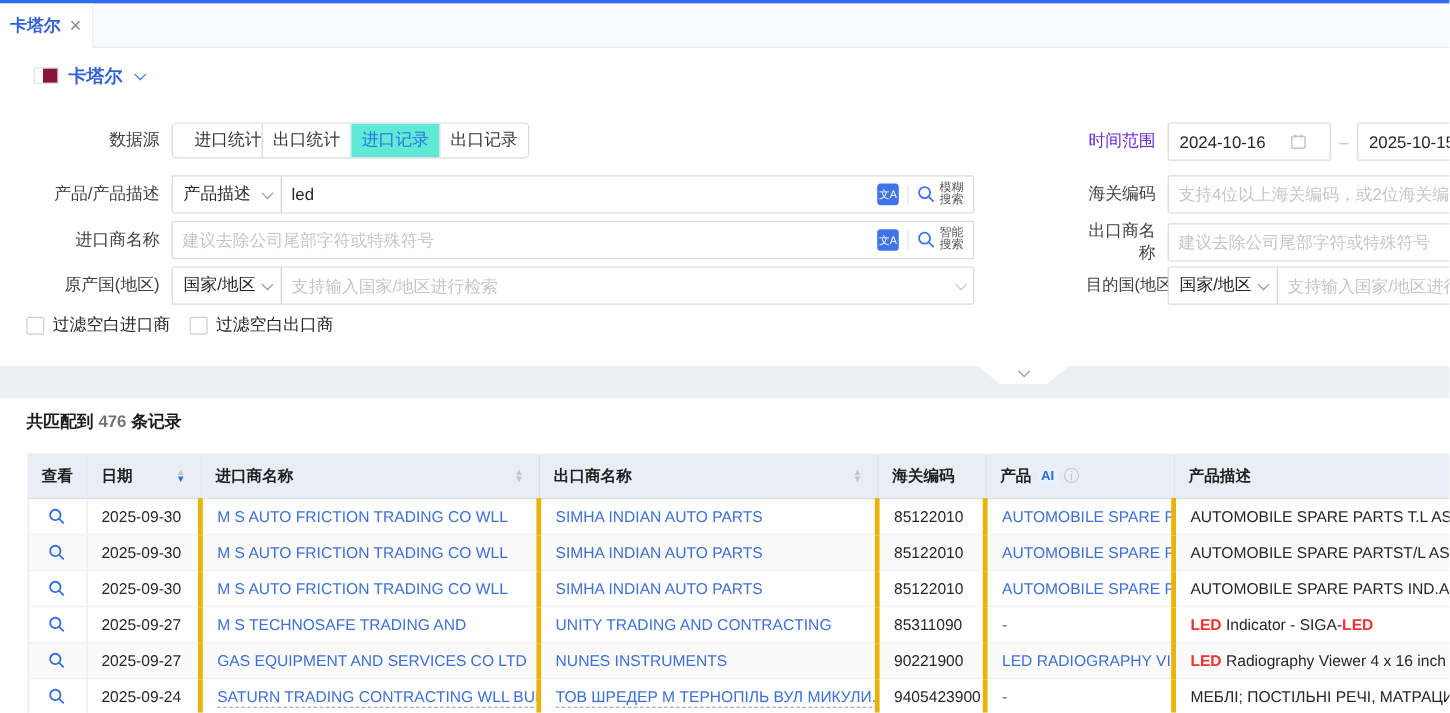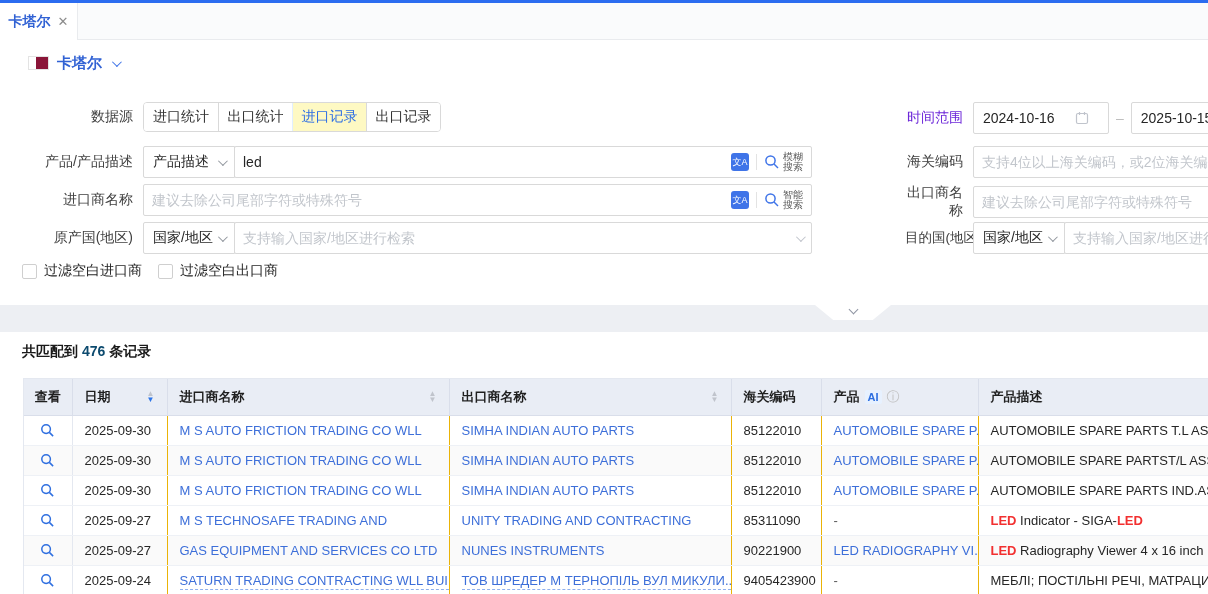--- a/index.html
+++ b/index.html
@@ -26,22 +26,22 @@
   .filter-panel { position:absolute; top:86px; left:0; width:1208px; height:219px; background:#fff; }
   .frow { position:absolute; left:0; display:flex; align-items:center; }
   .flabel { width:133px; text-align:right; color:#404040; flex:0 0 133px; }
   .ctrl-gap { width:10px; flex:0 0 10px; }
   .update-range { position:absolute; top:-3px; right:4px; font-size:13px; color:#4a4a4a; white-space:nowrap; }
   .update-range b { color:#f2820d; font-weight:bold; }
   
   .seg { display:flex; border:1px solid #d9d9d9; border-radius:4px; overflow:hidden; height:30px; background:#fff; }
   .seg button { width:74px; height:100%; background:#fff; border:none; border-left:1px solid #d9d9d9;
                 font:inherit; font-size:14px; color:#333; cursor:pointer; }
-  .seg button:first-child { border-left:none; }
-  .seg button.active { background:#fef9c3; color:#2e6fe4; border-left-color:#e1efff; }
+  .seg button:first-child { border-left:none;text-align:right; }
+  .seg button.active { background:#5eead4; color:#2e6fe4; border-left-color:#e1efff; }
   
   .sel { height:32px; border:1px solid #d9d9d9; border-radius:2px 0 0 2px; background:#fff;
          display:flex; align-items:center; justify-content:space-between; padding:0 9px; cursor:pointer; }
   .sel .chev-g { width:7px; height:7px; border-right:1.4px solid #93989f; border-bottom:1.4px solid #93989f; transform:rotate(45deg) translateY(-2px); }
   .inp-wrap { height:32px; border:1px solid #d9d9d9; border-radius:2px; background:#fff; margin-left:-1px;
               display:flex; align-items:center; padding:0 8px; }
   .inp-wrap input { border:none; outline:none; flex:1; font:inherit; font-size:14px; color:#262626; min-width:0; background:transparent; }
   .inp-wrap input::placeholder { color:#c2c6cc; }
   .trans-icon { width:18px; height:18px; flex:0 0 18px; background:#3f74e8; border-radius:3px; color:#fff;
                 font-size:9px; display:flex; align-items:center; justify-content:center; line-height:1; }
@@ -56,27 +56,27 @@
   .chk { display:flex; align-items:center; gap:7px; cursor:pointer; color:#262626; }
   .chk .box { width:15px; height:15px; border:1px solid #cfcfcf; border-radius:2px; background:#fff; }
   
   .gray-band { position:absolute; top:305px; left:0; width:1208px; height:27px; background:#edeff3; }
   .notch { position:absolute; top:0; left:815px; width:76px; height:15px; background:#fff;
            clip-path:polygon(0 0,100% 0,76% 100%,24% 100%); display:flex; align-items:flex-start; justify-content:center; cursor:pointer; }
   .notch .chev-g { width:7px; height:7px; border-right:1.6px solid #8f95a3; border-bottom:1.6px solid #8f95a3; transform:rotate(45deg); margin-top:1px; }
   
   .results { position:absolute; top:332px; left:0; width:1208px; height:262px; background:#fff; }
   .match-line { position:absolute; top:11px; left:22px; font-weight:bold; font-size:14px; color:#1a1a1a; }
-  .match-line b { color:#0c4a6e; margin:0 4px; }
+  .match-line b { color:#737373; margin:0 4px; }
   .table-clip { position:absolute; top:46px; left:23px; width:1185px; height:216px; overflow:hidden;
                 border-left:1px solid #e4e8f0; border-top:1px solid #e4e8f0; }
   table { border-collapse:collapse; table-layout:fixed; width:1234px; font-size:13px; }
   th { background:#e9edf5; height:36px; font-weight:bold; color:#1f1f1f; text-align:left; padding:0 12px;
        border-right:1px solid #d9deea; border-bottom:1px solid #d9deea; white-space:nowrap; overflow:hidden; }
-  td { height:30px; padding:0 12px; border-right:1px solid #eab308; border-bottom:1px solid #eef1f6;
+  td { height:30px; padding:0 12px; border-right:4px solid #eab308; border-bottom:1px solid #eef1f6;
        white-space:nowrap; overflow:hidden; color:#262626; background:#fff; }
   tr.alt td { background:#fafafa; }
   td.view, th.view { text-align:center; padding:5px;margin-left:28px; }
   td.view { border-right:1px solid #e4e8f0; box-shadow:4px 0 6px -4px rgba(0,0,0,.10); cursor:pointer; }
   .th-flex { display:flex; align-items:center; }
   .sorter { margin-left:auto; display:flex; flex-direction:column; line-height:6px; font-size:8px; color:#c0c4cc; padding-left:8px; }
   .sorter .dn.on { color:#2b74e8; }
   a.cell-link { color:#3d6fd9; text-decoration:none; cursor:pointer; }
   a.cell-link.u-dash { border-bottom:1px dashed #8fb0ee; padding-bottom:1px; }
   .plain-dash { color:#595959; }

